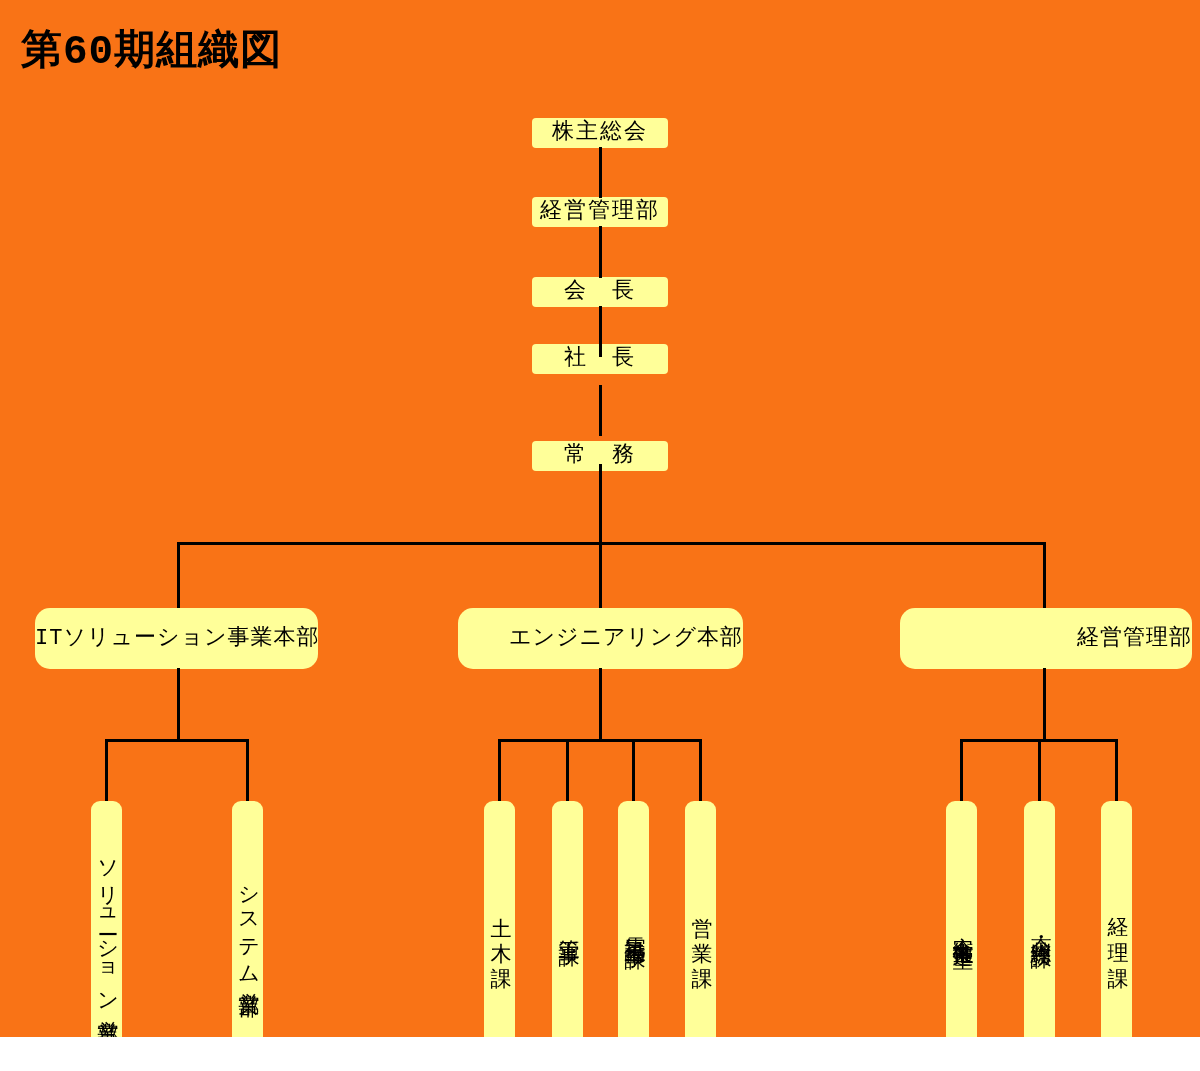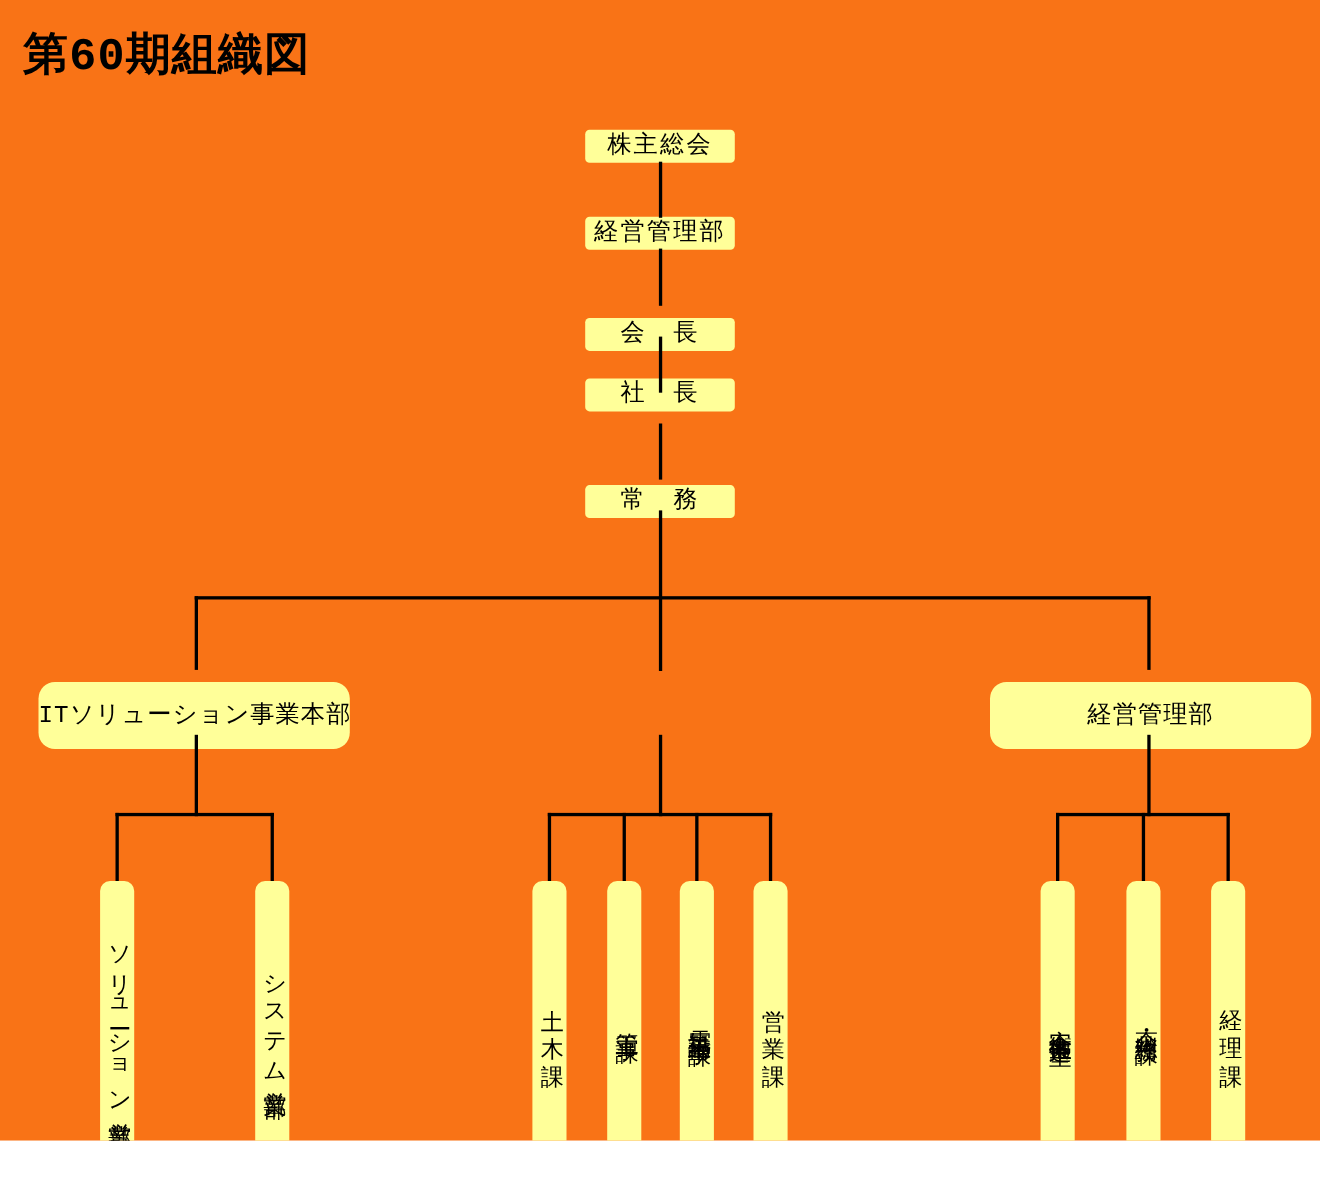--- a/index.html
+++ b/index.html
@@ -39,26 +39,25 @@
     text-align: center;
     font-size: 22px;
     letter-spacing: 2px;
     border-radius: 4px;
     white-space: nowrap;
   }
   .div-box {
     top: 608px;
     height: 61px;
     line-height: 61px;
-    text-align: center;
+    text-align: right;
     font-size: 22px;
     letter-spacing: 1px;
     border-radius: 15px;
     white-space: nowrap;
-    margin-top: 12px;
   }
   .v-box {
     top: 801px;
     width: 31px;
     height: 252px;
     border-radius: 9px;
     display: flex;
     align-items: center;
     justify-content: center;
   }
@@ -83,35 +82,36 @@
 </style>
 </head>
 <body>
 
 <div id="canvas">
 
   <div class="page-title">第60期組織図</div>
 
   <div class="node chain-box" style="top:118px">株主総会</div>
   <div class="node chain-box" style="top:197px">経営管理部</div>
-  <div class="node chain-box" style="top:289px">会　長</div>
+  <div class="node chain-box" style="top:277px">会　長</div>
   <div class="node chain-box" style="top:344px">社　長</div>
   <div class="node chain-box" style="top:441px">常　務</div>
 
   <div class="vline" style="left:599px; top:147px; height:51px"></div>
   <div class="vline" style="left:599px; top:226px; height:52px"></div>
   <div class="vline" style="left:599px; top:306px; height:51px"></div>
   <div class="vline" style="left:599px; top:385px; height:51px"></div>
   <div class="vline" style="left:599px; top:464px; height:146px"></div>
 
   <div class="hline" style="left:177px; top:542px; width:869px"></div>
   <div class="vline" style="left:177px; top:542px; height:67px"></div>
   <div class="vline" style="left:1043px; top:542px; height:67px"></div>
 
   <div class="node div-box" style="left:35px; width:283px">ITソリューション事業本部</div>
+  <div class="node div-box" style="left:458px; width:285px">エンジニアリング本部</div>
   <div class="node div-box" style="left:900px; width:292px">経営管理部</div>
 
   <div class="vline" style="left:177px; top:668px; height:74px"></div>
   <div class="hline" style="left:105px; top:739px; width:144px"></div>
   <div class="vline" style="left:105px; top:739px; height:63px"></div>
   <div class="vline" style="left:246px; top:739px; height:63px"></div>
 
   <div class="vline" style="left:599px; top:668px; height:74px"></div>
   <div class="hline" style="left:498px; top:739px; width:204px"></div>
   <div class="vline" style="left:498px; top:739px; height:63px"></div>

